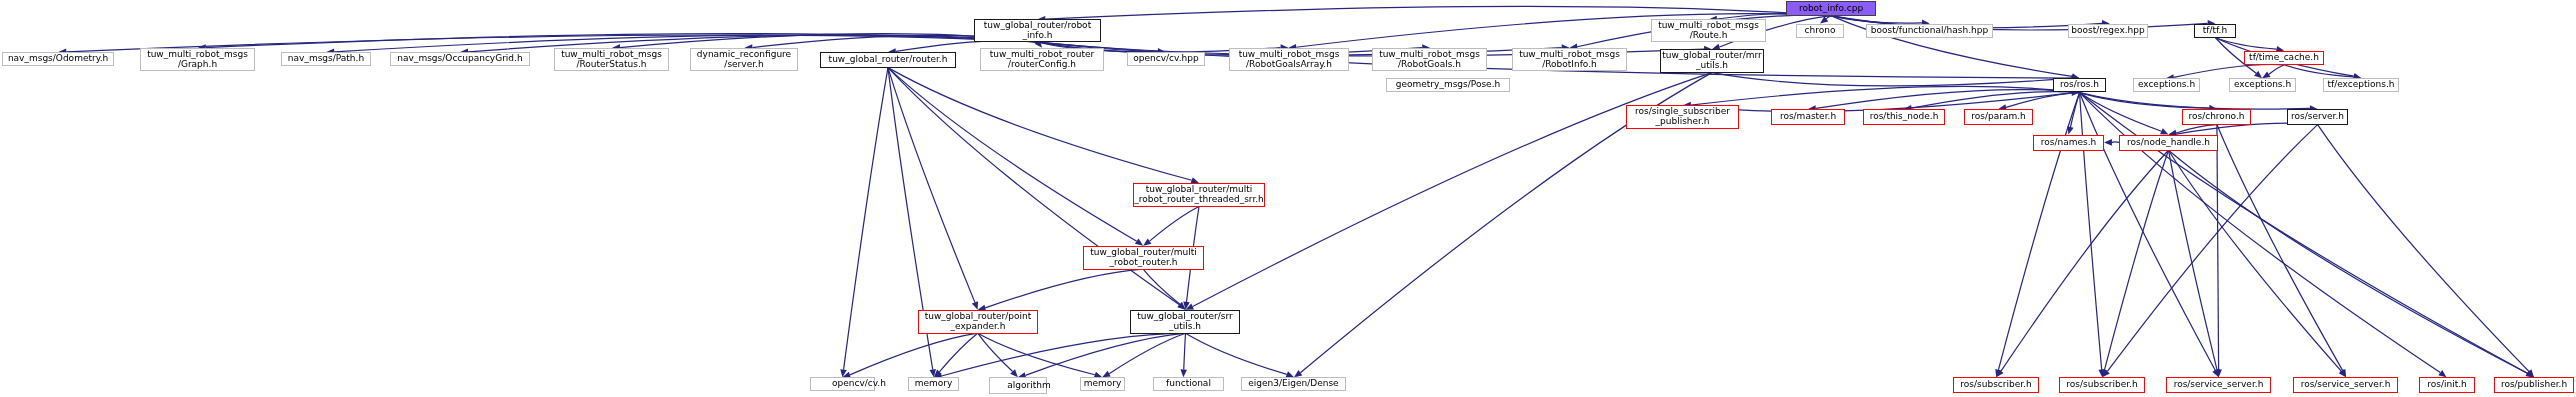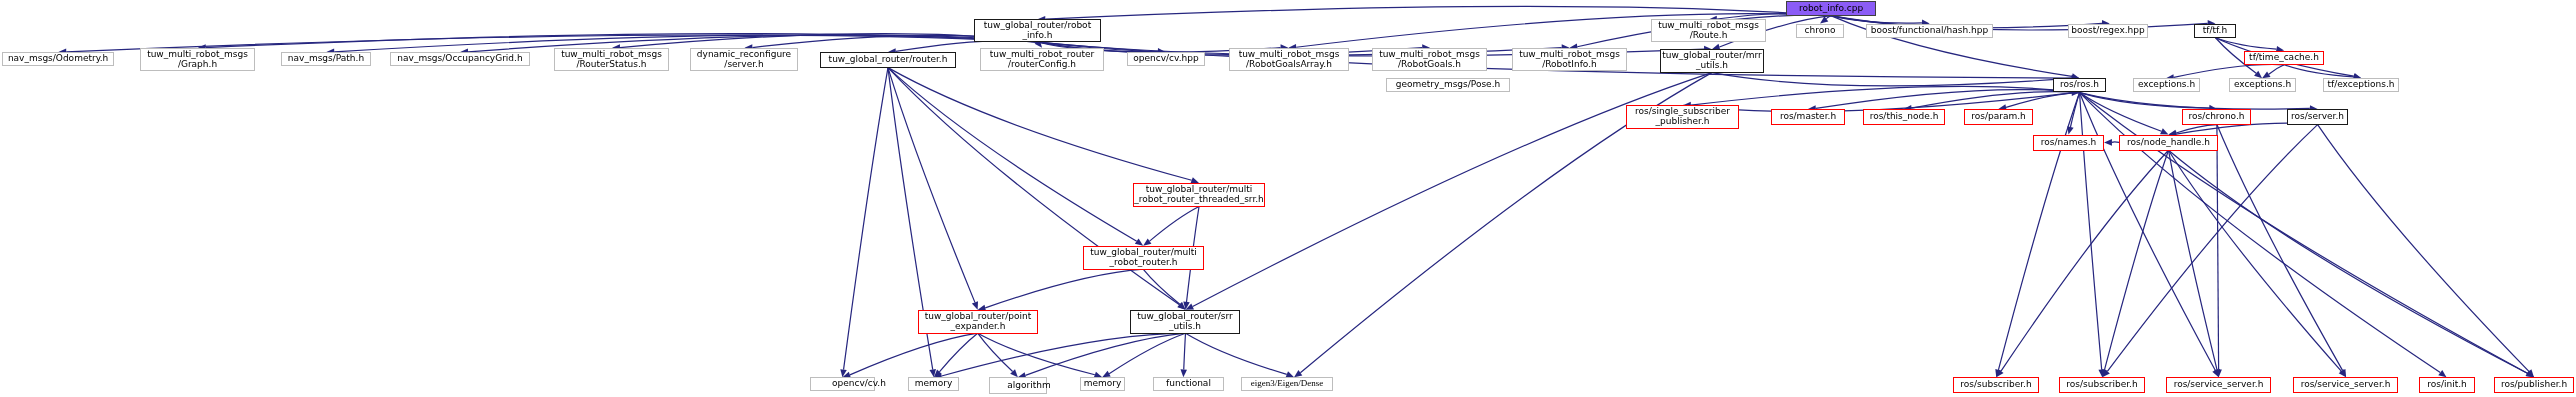--- a/index.html
+++ b/index.html
@@ -232,21 +232,21 @@
 _expander.h</div>
       <div class="node black" style="left: 1130px; top: 310px; width: 110px; height: 23.5px;">tuw_global_router/srr
 _utils.h</div>
       <div class="node red" style="left: 2033px; top: 135px; width: 71px; height: 15.7px;">ros/names.h</div>
       <div class="node red" style="left: 2119px; top: 135px; width: 99px; height: 15.7px;">ros/node_handle.h</div>
       <div class="node " style="left: 810px; top: 377px; width: 65px; height: 14.2px; padding-left: 35px;">opencv/cv.h</div>
       <div class="node " style="left: 908px; top: 377px; width: 51px; height: 14.2px;">memory</div>
       <div class="node " style="left: 989px; top: 377px; width: 58px; height: 17px; padding-left: 24px;">algorithm</div>
       <div class="node " style="left: 1080px; top: 377px; width: 45px; height: 14.2px;">memory</div>
       <div class="node " style="left: 1153px; top: 377px; width: 71px; height: 14.2px;">functional</div>
-      <div class="node " style="left: 1241px; top: 377px; width: 92px; height: 14.2px; font-family: Liberation Serif, serif;">eigen3/Eigen/Dense</div>
+      <div class="node " style="left: 1241px; top: 377px; width: 105px; height: 14.2px;">eigen3/Eigen/Dense</div>
       <div class="node red" style="left: 1953px; top: 377px; width: 86px; height: 15.7px;">ros/subscriber.h</div>
       <div class="node red" style="left: 2059px; top: 377px; width: 86px; height: 15.7px;">ros/subscriber.h</div>
       <div class="node red" style="left: 2166px; top: 377px; width: 105px; height: 15.7px;">ros/service_server.h</div>
       <div class="node red" style="left: 2293px; top: 377px; width: 105px; height: 15.7px;">ros/service_server.h</div>
       <div class="node red" style="left: 2419px; top: 377px; width: 56px; height: 15.7px;">ros/init.h</div>
       <div class="node red" style="left: 2494px; top: 377px; width: 80px; height: 15.7px;">ros/publisher.h</div>
     </div>
 </div>
 
 

